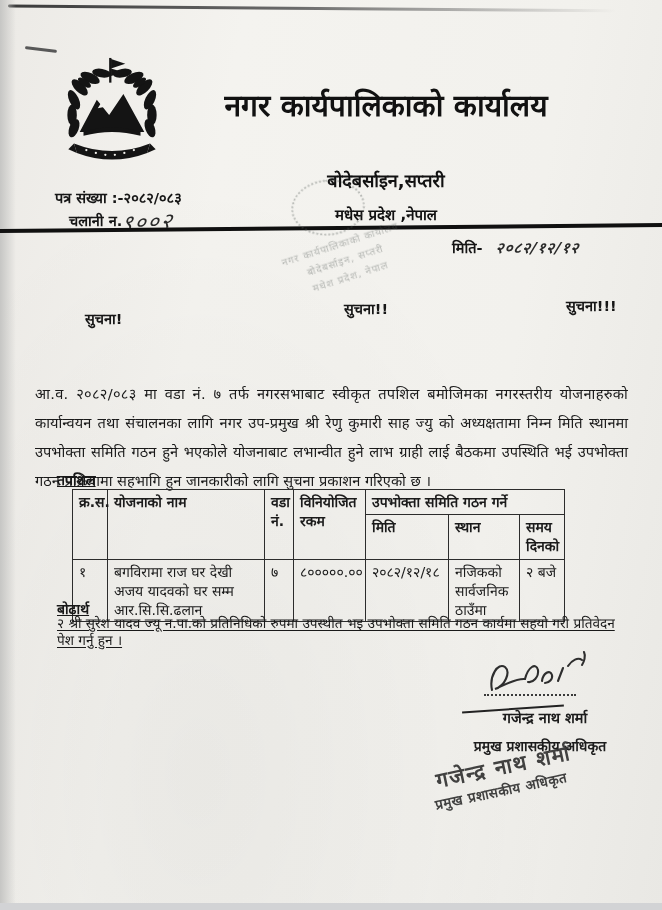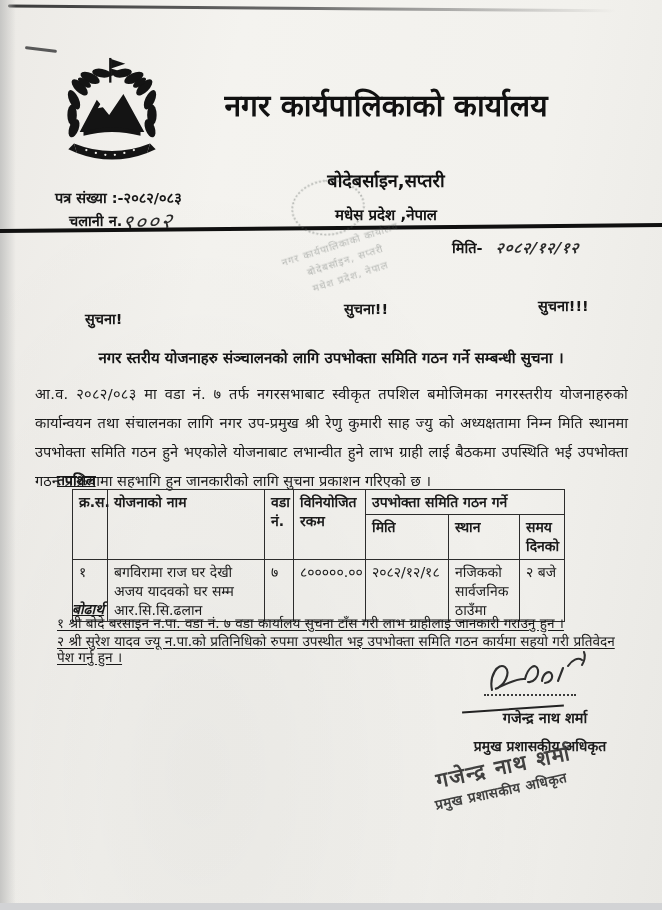--- a/index.html
+++ b/index.html
@@ -45,38 +45,38 @@
   .date-line .hand{font-size:15px;transform:skewX(-6deg);letter-spacing:1px;margin-left:14px;font-weight:600;}
 
   
   .ink-stamp{position:absolute;left:258px;top:178px;width:160px;height:120px;opacity:0.38;filter:blur(0.4px);transform:rotate(-18deg);color:#4e5552;pointer-events:none;}
   .ink-stamp .blob{margin:0 auto;width:70px;height:52px;border-radius:50%;border:2px solid #5a615d;border-style:dotted;transform:rotate(12deg);}
   .ink-stamp .l{font-size:10px;text-align:center;white-space:nowrap;margin-top:3px;letter-spacing:1px;}
 
   .notice-words{position:absolute;left:0;top:297px;width:662px;font-size:14.5px;font-weight:bold;color:#171717;}
   .notice-words .w1{position:absolute;left:85px;top:3px;margin-top:8px;}
   .notice-words .w2{position:absolute;left:344px;top:1px;}
-  .notice-words .w3{position:absolute;left:538px;top:-2px;}
+  .notice-words .w3{position:absolute;left:566px;top:-2px;}
 
   .subject{position:absolute;left:60px;right:60px;top:347px;text-align:center;font-size:15px;font-weight:bold;color:#141414;}
 
   .body-par{position:absolute;left:35px;right:34px;top:379px;font-size:14.6px;line-height:29px;text-align:justify;color:#1a1a1a;font-weight:500;}
   .body-par::first-line{letter-spacing:0.3px;}
   .tapsil{position:absolute;left:57px;top:470px;font-size:14px;font-weight:600;text-decoration:underline;color:#181818;}
 
   table.tapsil-table{position:absolute;left:72px;top:489px;border-collapse:collapse;table-layout:fixed;width:492px;font-size:14px;color:#1b1b1b;}
   .tapsil-table th,.tapsil-table td{border:1.6px solid #2c2c2c;padding:2px 5px 2px 6px;vertical-align:top;text-align:left;font-weight:600;}
   .tapsil-table td{font-weight:500;}
   .tapsil-table tr.h1 th{height:20px;}
   .tapsil-table tr.h2 th{height:40px;}
   .tapsil-table tr.data td{height:56px;}
   .td-project{text-align:justify;}
   .td-sn,.td-ward{text-align:left;}
 
-  .cc-label{position:absolute;left:72px;top:599px;font-size:14px;font-weight:600;text-decoration:underline;color:#181818;font-style:italic;}
+  .cc-label{position:absolute;left:57px;top:599px;font-size:14px;font-weight:600;text-decoration:underline;color:#181818;}
   .cc-items{position:absolute;left:57px;right:30px;top:615px;font-size:13.6px;line-height:16.5px;color:#191919;font-weight:500;}
   .cc-items div{text-decoration:underline;text-underline-offset:2px;margin-bottom:1px;}
 
   .sig-squiggle{position:absolute;left:478px;top:648px;}
   .sig-dots{position:absolute;left:484px;top:694px;width:92px;border-bottom:2.4px dotted #3a3a3a;}
   .sig-line{position:absolute;left:462px;top:708px;width:102px;height:2.2px;background:#222;transform:rotate(-4deg);}
   .sig-name{position:absolute;left:455px;top:707px;width:180px;text-align:center;font-size:14.5px;font-weight:600;color:#1c1c1c;}
   .sig-title{position:absolute;left:440px;top:736px;width:200px;text-align:center;font-size:14px;font-weight:600;color:#1c1c1c;}
 
   .rubber-stamp{position:absolute;left:438px;top:766px;width:270px;transform:rotate(-12deg);transform-origin:left center;color:#343434;opacity:0.93;}
@@ -160,21 +160,20 @@
     <div class="l">बोदेबर्साइन, सप्तरी</div>
     <div class="l">मधेश प्रदेश, नेपाल</div>
   </div>
 
   <div class="notice-words">
     <span class="w1">सुचना!</span>
     <span class="w2">सुचना!!</span>
     <span class="w3">सुचना!!!</span>
   </div>
 
-  <div class="subject">नगर स्तरीय योजनाहरु संञ्चालनको लागि उपभोक्ता समिति गठन गर्ने सम्बन्धी सुचना ।</div>
 
   <div class="body-par">आ.व. २०८२/०८३ मा वडा नं. ७ तर्फ नगरसभाबाट स्वीकृत तपशिल बमोजिमका नगरस्तरीय योजनाहरुको कार्यान्वयन तथा संचालनका लागि नगर उप-प्रमुख श्री रेणु कुमारी साह ज्यु को अध्यक्षतामा निम्न मिति स्थानमा उपभोक्ता समिति गठन हुने भएकोले योजनाबाट लभान्वीत हुने लाभ ग्राही लाई बैठकमा उपस्थिति भई उपभोक्ता गठन प्रक्रियामा सहभागि हुन जानकारीको लागि सुचना प्रकाशन गरिएको छ ।</div>
 
   <div class="tapsil">तपशिल</div>
 
   <table class="tapsil-table">
     <colgroup>
       <col style="width:35px">
         <col style="width:157px">
         <col style="width:29px">
@@ -205,21 +204,20 @@
         <td>८०००००.००</td>
         <td>२०८२/१२/१८</td>
         <td>नजिकको सार्वजनिक ठाउँमा</td>
         <td>२ बजे</td>
       </tr>
     </tbody>
   </table>
 
   <div class="cc-label">बोढार्थ</div>
   <div class="cc-items">
-    <div>१ श्री बोदे बरसाइन न.पा. वडा नं. ७ वडा कार्यालय सुचना टाँस गरी लाभ ग्राहीलाइ जानकारी गराउनु हुन ।</div>
     <div>२ श्री सुरेश यादव ज्यू न.पा.को प्रतिनिधिको रुपमा उपस्थीत भइ उपभोक्ता समिति गठन कार्यमा सहयो गरी प्रतिवेदन पेश गर्नु हुन ।</div>
   </div>
 
   <div class="sig-squiggle">
     <svg width="120" height="56" viewBox="0 0 120 56">
       <g fill="none" stroke="#2e2e2e" stroke-width="2.1" stroke-linecap="round">
         <path d="M14,42 C11,28 20,14 27,19 C33,24 27,38 17,41 C27,37 38,30 47,31"></path>
         <path d="M47,31 C50,19 58,14 60,22 C61,29 55,35 50,34"></path>
         <path d="M64,33 C65,25 72,21 74,27 C75,31 71,35 67,35"></path>
         <path d="M80,33 L85,20"></path>

